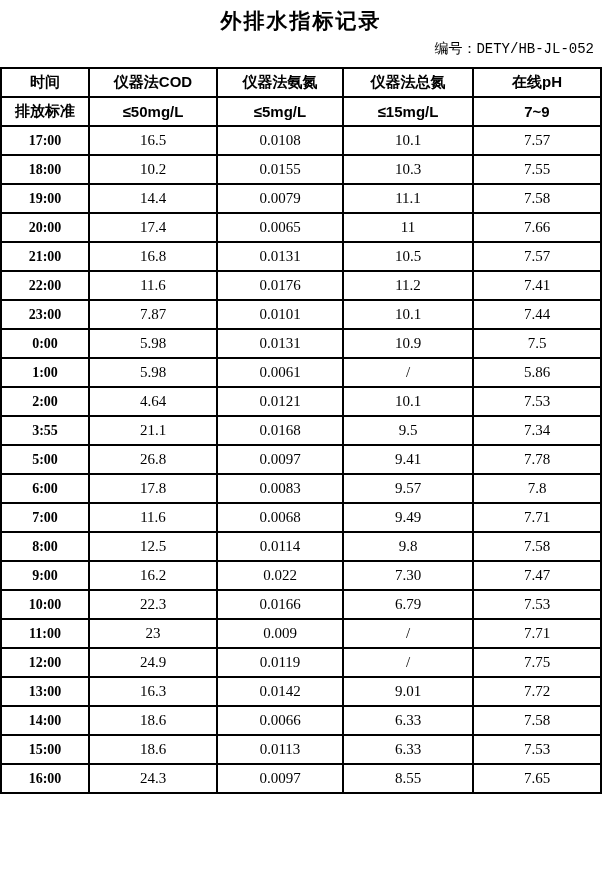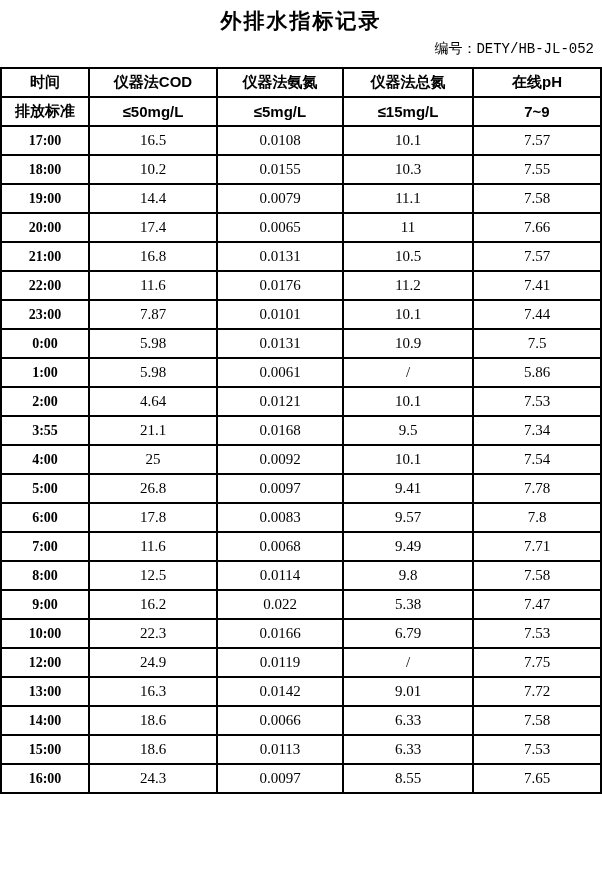--- a/index.html
+++ b/index.html
@@ -187,27 +187,20 @@
           <td class="value-cell">7.53</td>
         </tr>
         <tr>
           <th class="time-cell">3:55</th>
           <td class="value-cell">21.1</td>
           <td class="value-cell">0.0168</td>
           <td class="value-cell">9.5</td>
           <td class="value-cell">7.34</td>
         </tr>
         <tr>
-          <th class="time-cell">4:00</th>
-          <td class="value-cell">25</td>
-          <td class="value-cell">0.0092</td>
-          <td class="value-cell">10.1</td>
-          <td class="value-cell">7.54</td>
-        </tr>
-        <tr>
           <th class="time-cell">5:00</th>
           <td class="value-cell">26.8</td>
           <td class="value-cell">0.0097</td>
           <td class="value-cell">9.41</td>
           <td class="value-cell">7.78</td>
         </tr>
         <tr>
           <th class="time-cell">6:00</th>
           <td class="value-cell">17.8</td>
           <td class="value-cell">0.0083</td>
@@ -225,31 +218,38 @@
           <th class="time-cell">8:00</th>
           <td class="value-cell">12.5</td>
           <td class="value-cell">0.0114</td>
           <td class="value-cell">9.8</td>
           <td class="value-cell">7.58</td>
         </tr>
         <tr>
           <th class="time-cell">9:00</th>
           <td class="value-cell">16.2</td>
           <td class="value-cell">0.022</td>
-          <td class="value-cell">5.38</td>
+          <td class="value-cell">7.30</td>
           <td class="value-cell">7.47</td>
         </tr>
         <tr>
           <th class="time-cell">10:00</th>
           <td class="value-cell">22.3</td>
           <td class="value-cell">0.0166</td>
           <td class="value-cell">6.79</td>
           <td class="value-cell">7.53</td>
         </tr>
         <tr>
+          <th class="time-cell">11:00</th>
+          <td class="value-cell">23</td>
+          <td class="value-cell">0.009</td>
+          <td class="value-cell">/</td>
+          <td class="value-cell">7.71</td>
+        </tr>
+        <tr>
           <th class="time-cell">12:00</th>
           <td class="value-cell">24.9</td>
           <td class="value-cell">0.0119</td>
           <td class="value-cell">/</td>
           <td class="value-cell">7.75</td>
         </tr>
         <tr>
           <th class="time-cell">13:00</th>
           <td class="value-cell">16.3</td>
           <td class="value-cell">0.0142</td>

